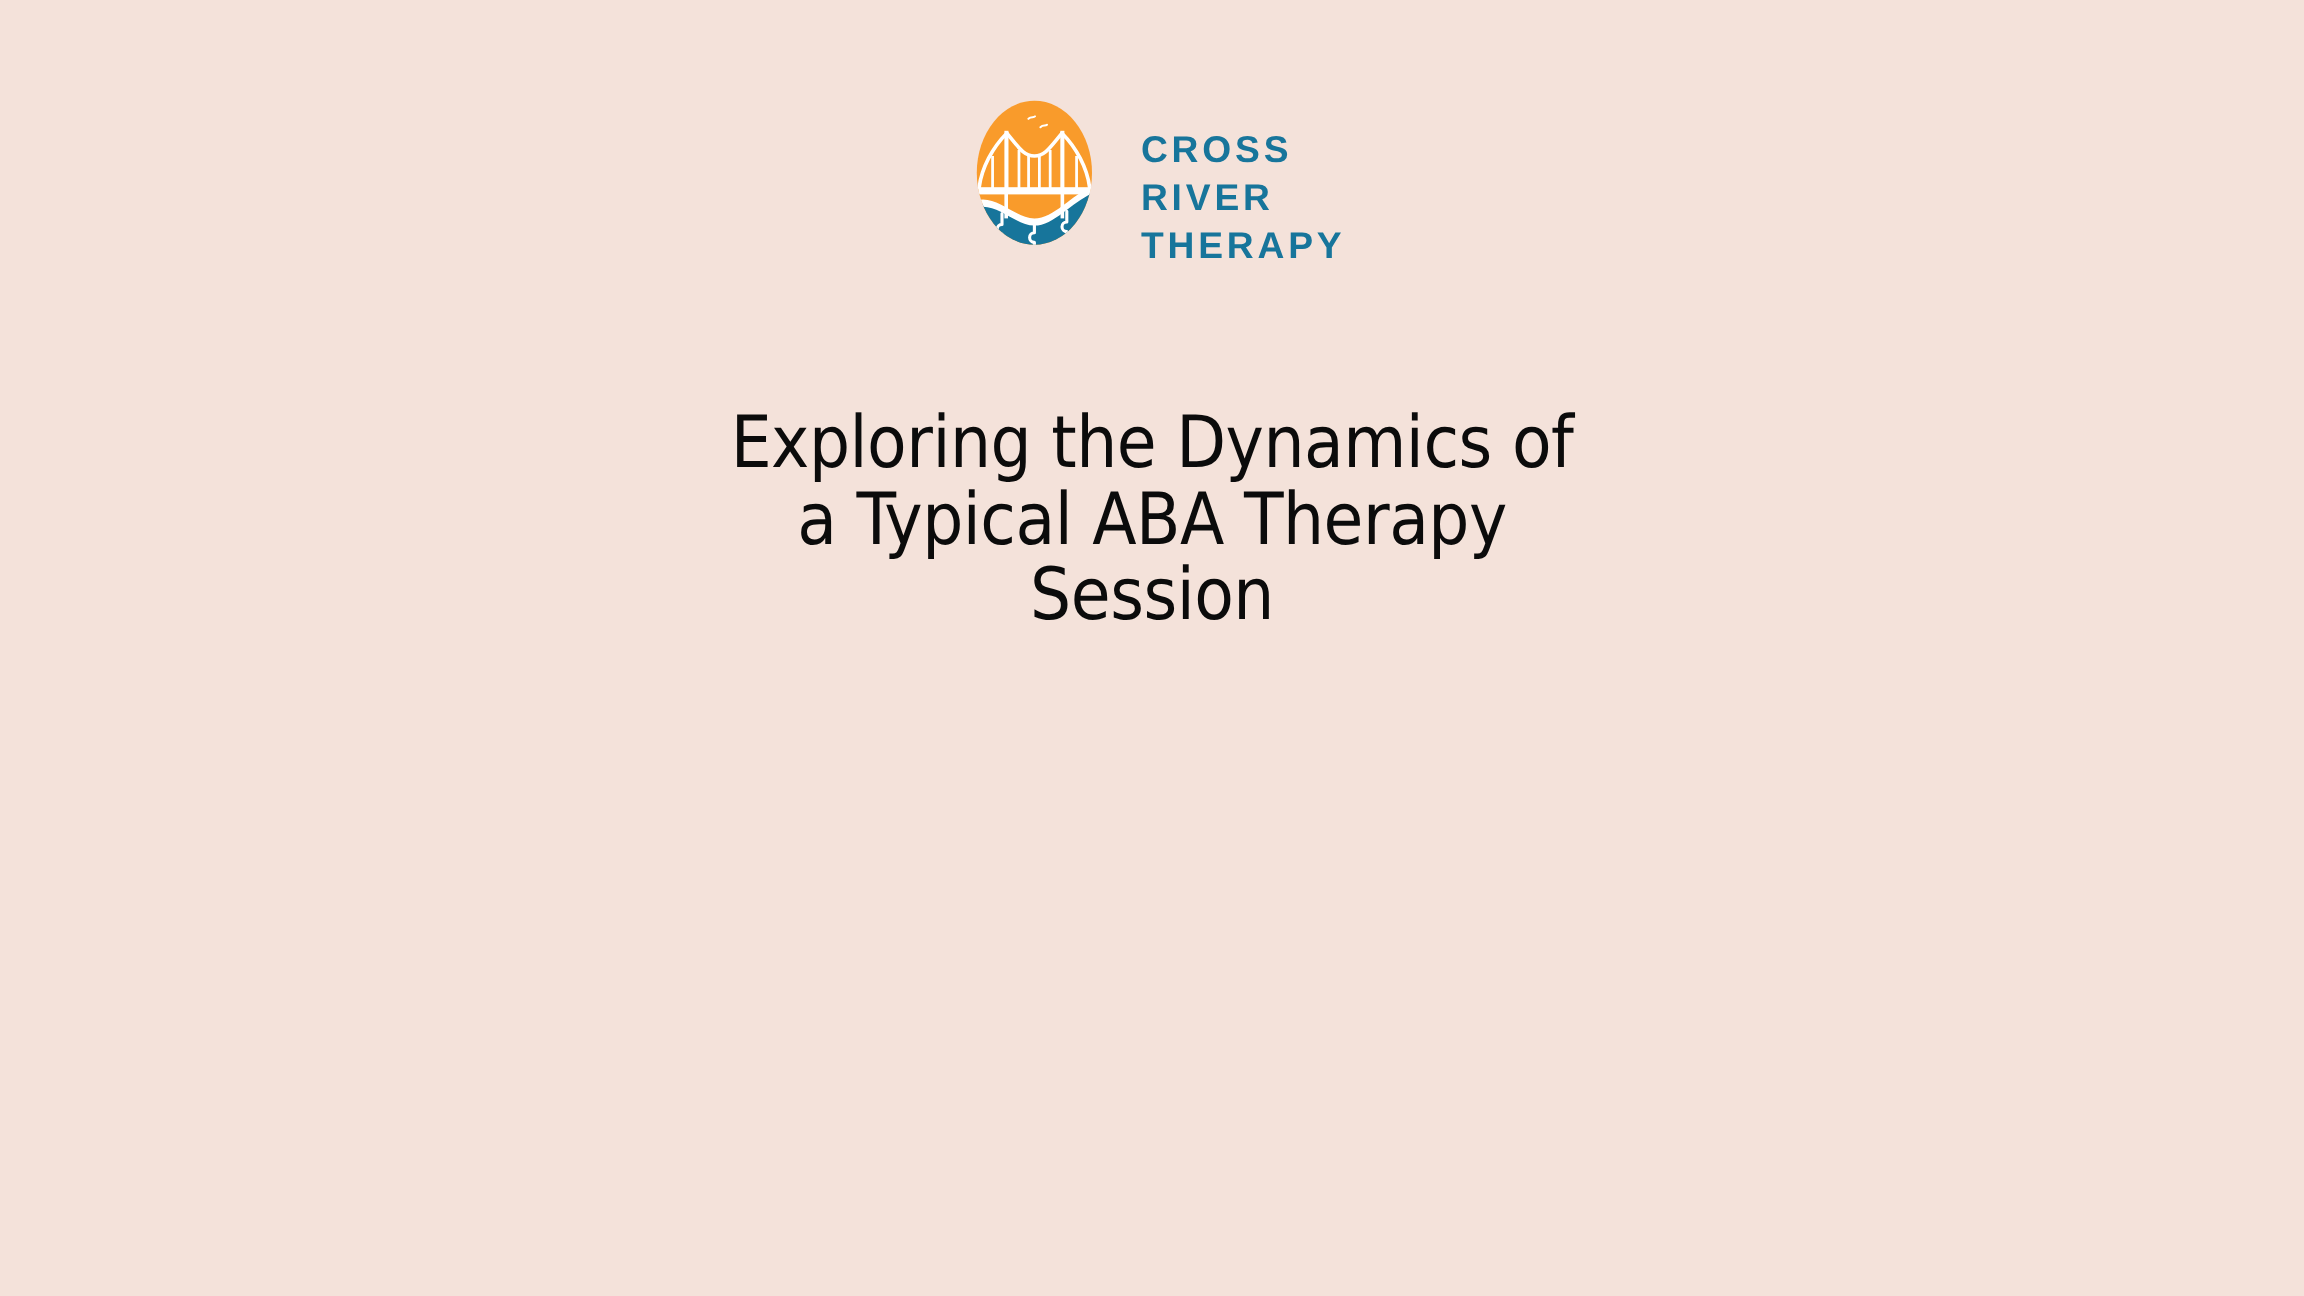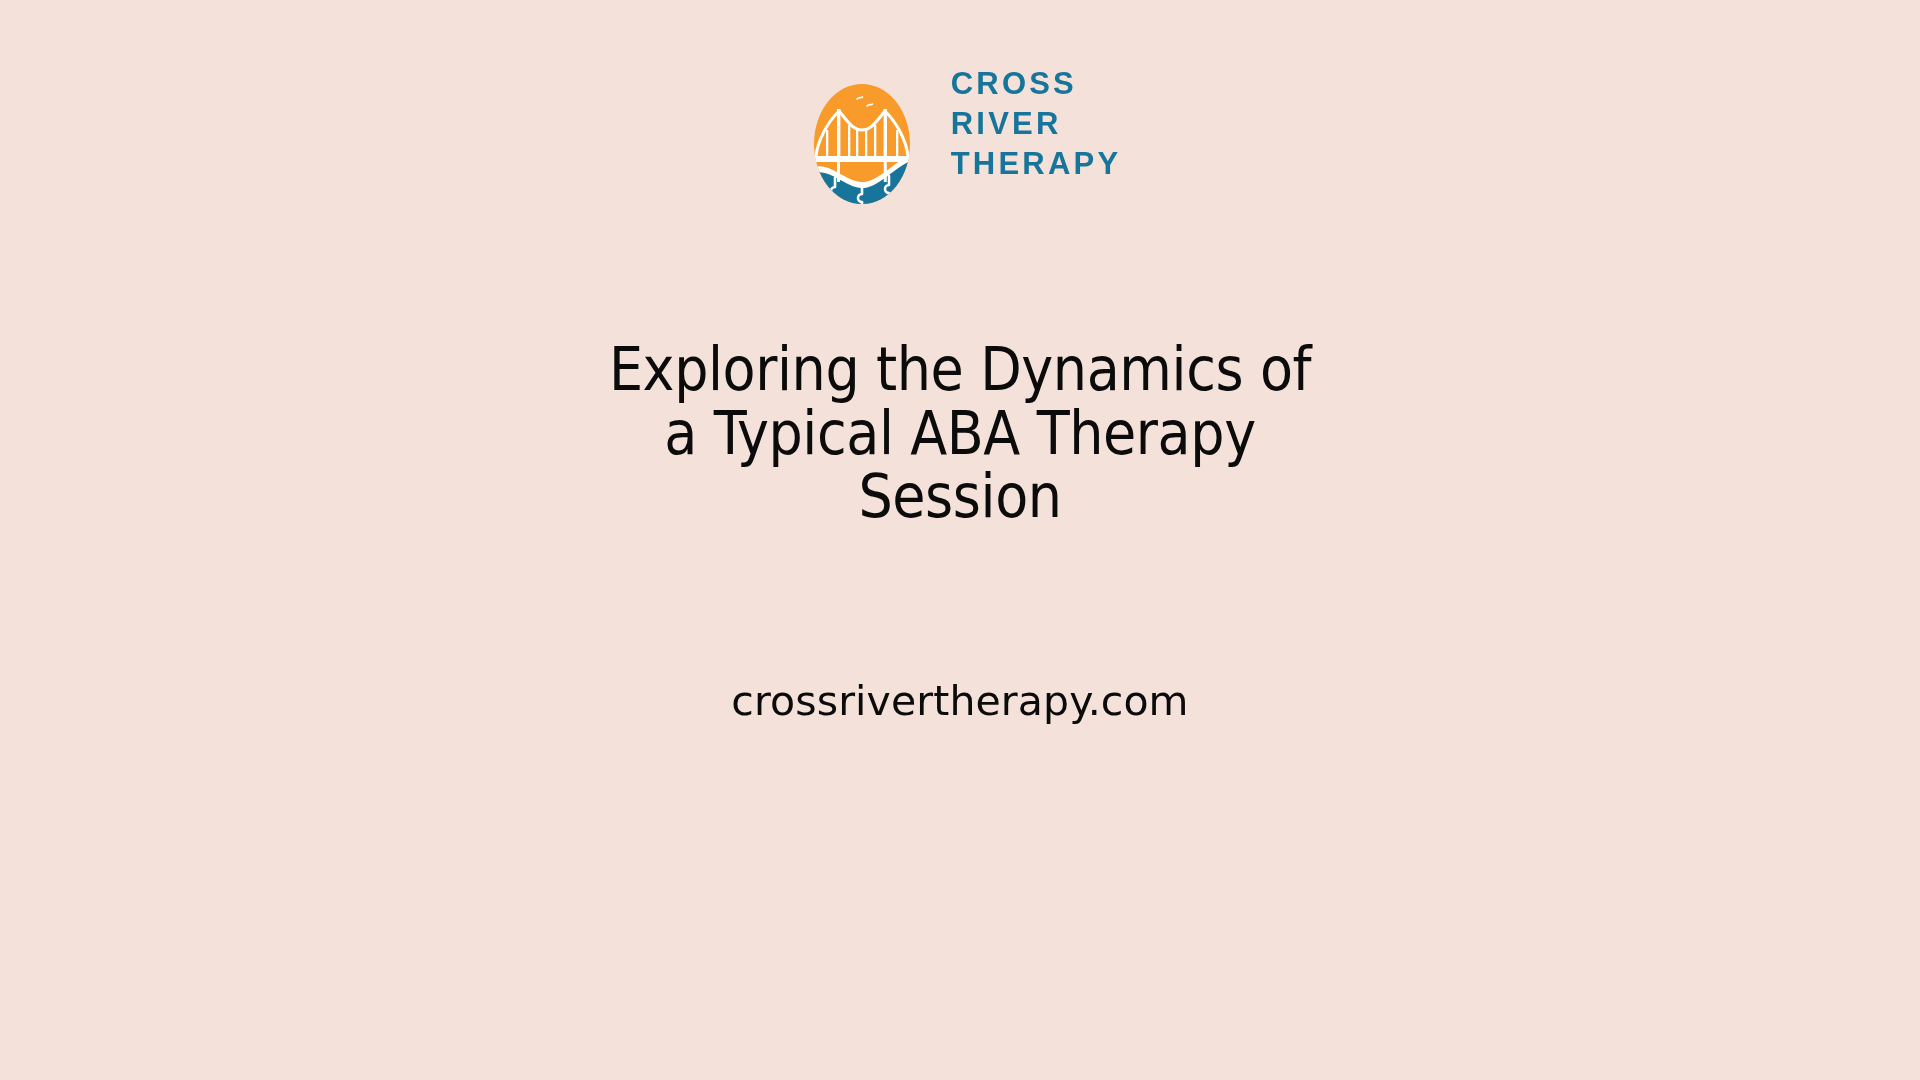--- a/index.html
+++ b/index.html
@@ -23,21 +23,21 @@
     display: flex;
     flex-direction: column;
     align-items: center;
   }
 
   
   .logo-block {
     margin-top: 68px;
     display: flex;
     flex-direction: row;
-    align-items: flex-start;
+    align-items: flex-end;
     gap: 26px;
   }
 
   .logo-mark {
     width: 126px;
     height: 152px;
     display: block;
   }
 
   .logo-wordmark {
@@ -157,17 +157,14 @@
       <div class="logo-word">THERAPY</div>
     </div>
   </div>
 
   <div class="title-wrap">
     <h1 class="headline">Exploring the Dynamics of
 a Typical ABA Therapy
 Session</h1>
   </div>
 
-  <div class="url-wrap">
-    <div class="site-url">crossrivertherapy.com</div>
-  </div>
 
 </div>
 
 </body></html>

